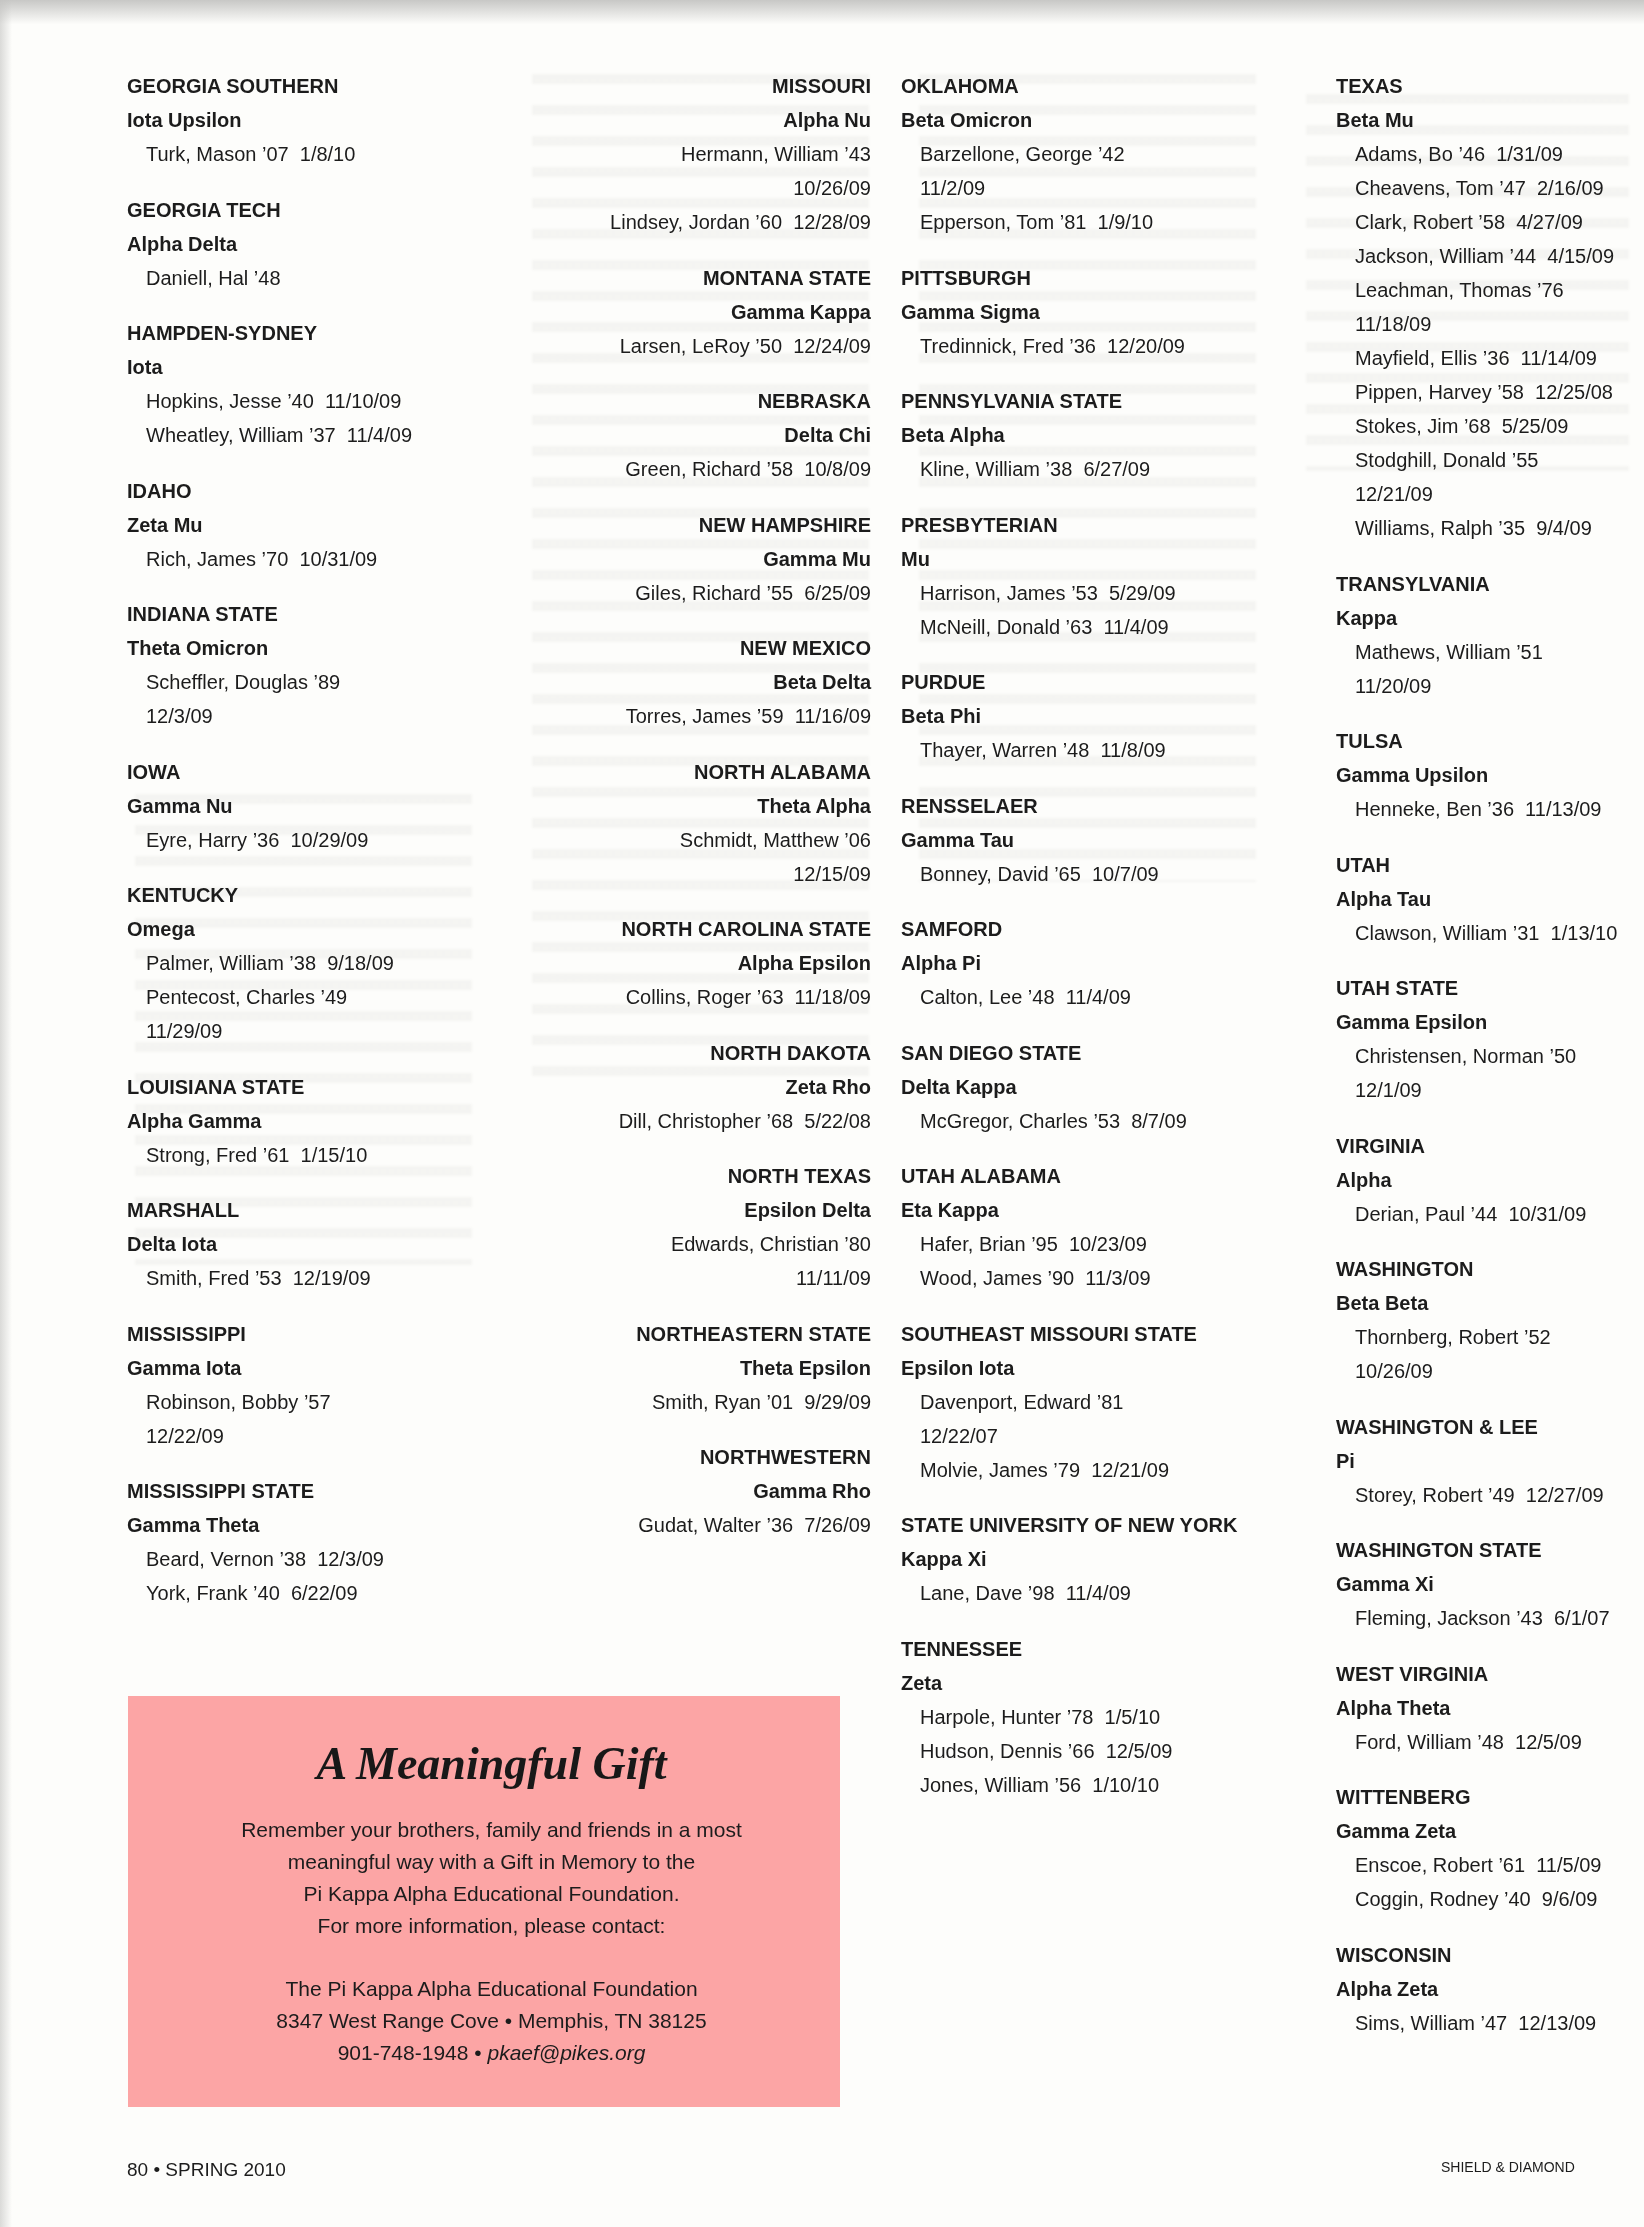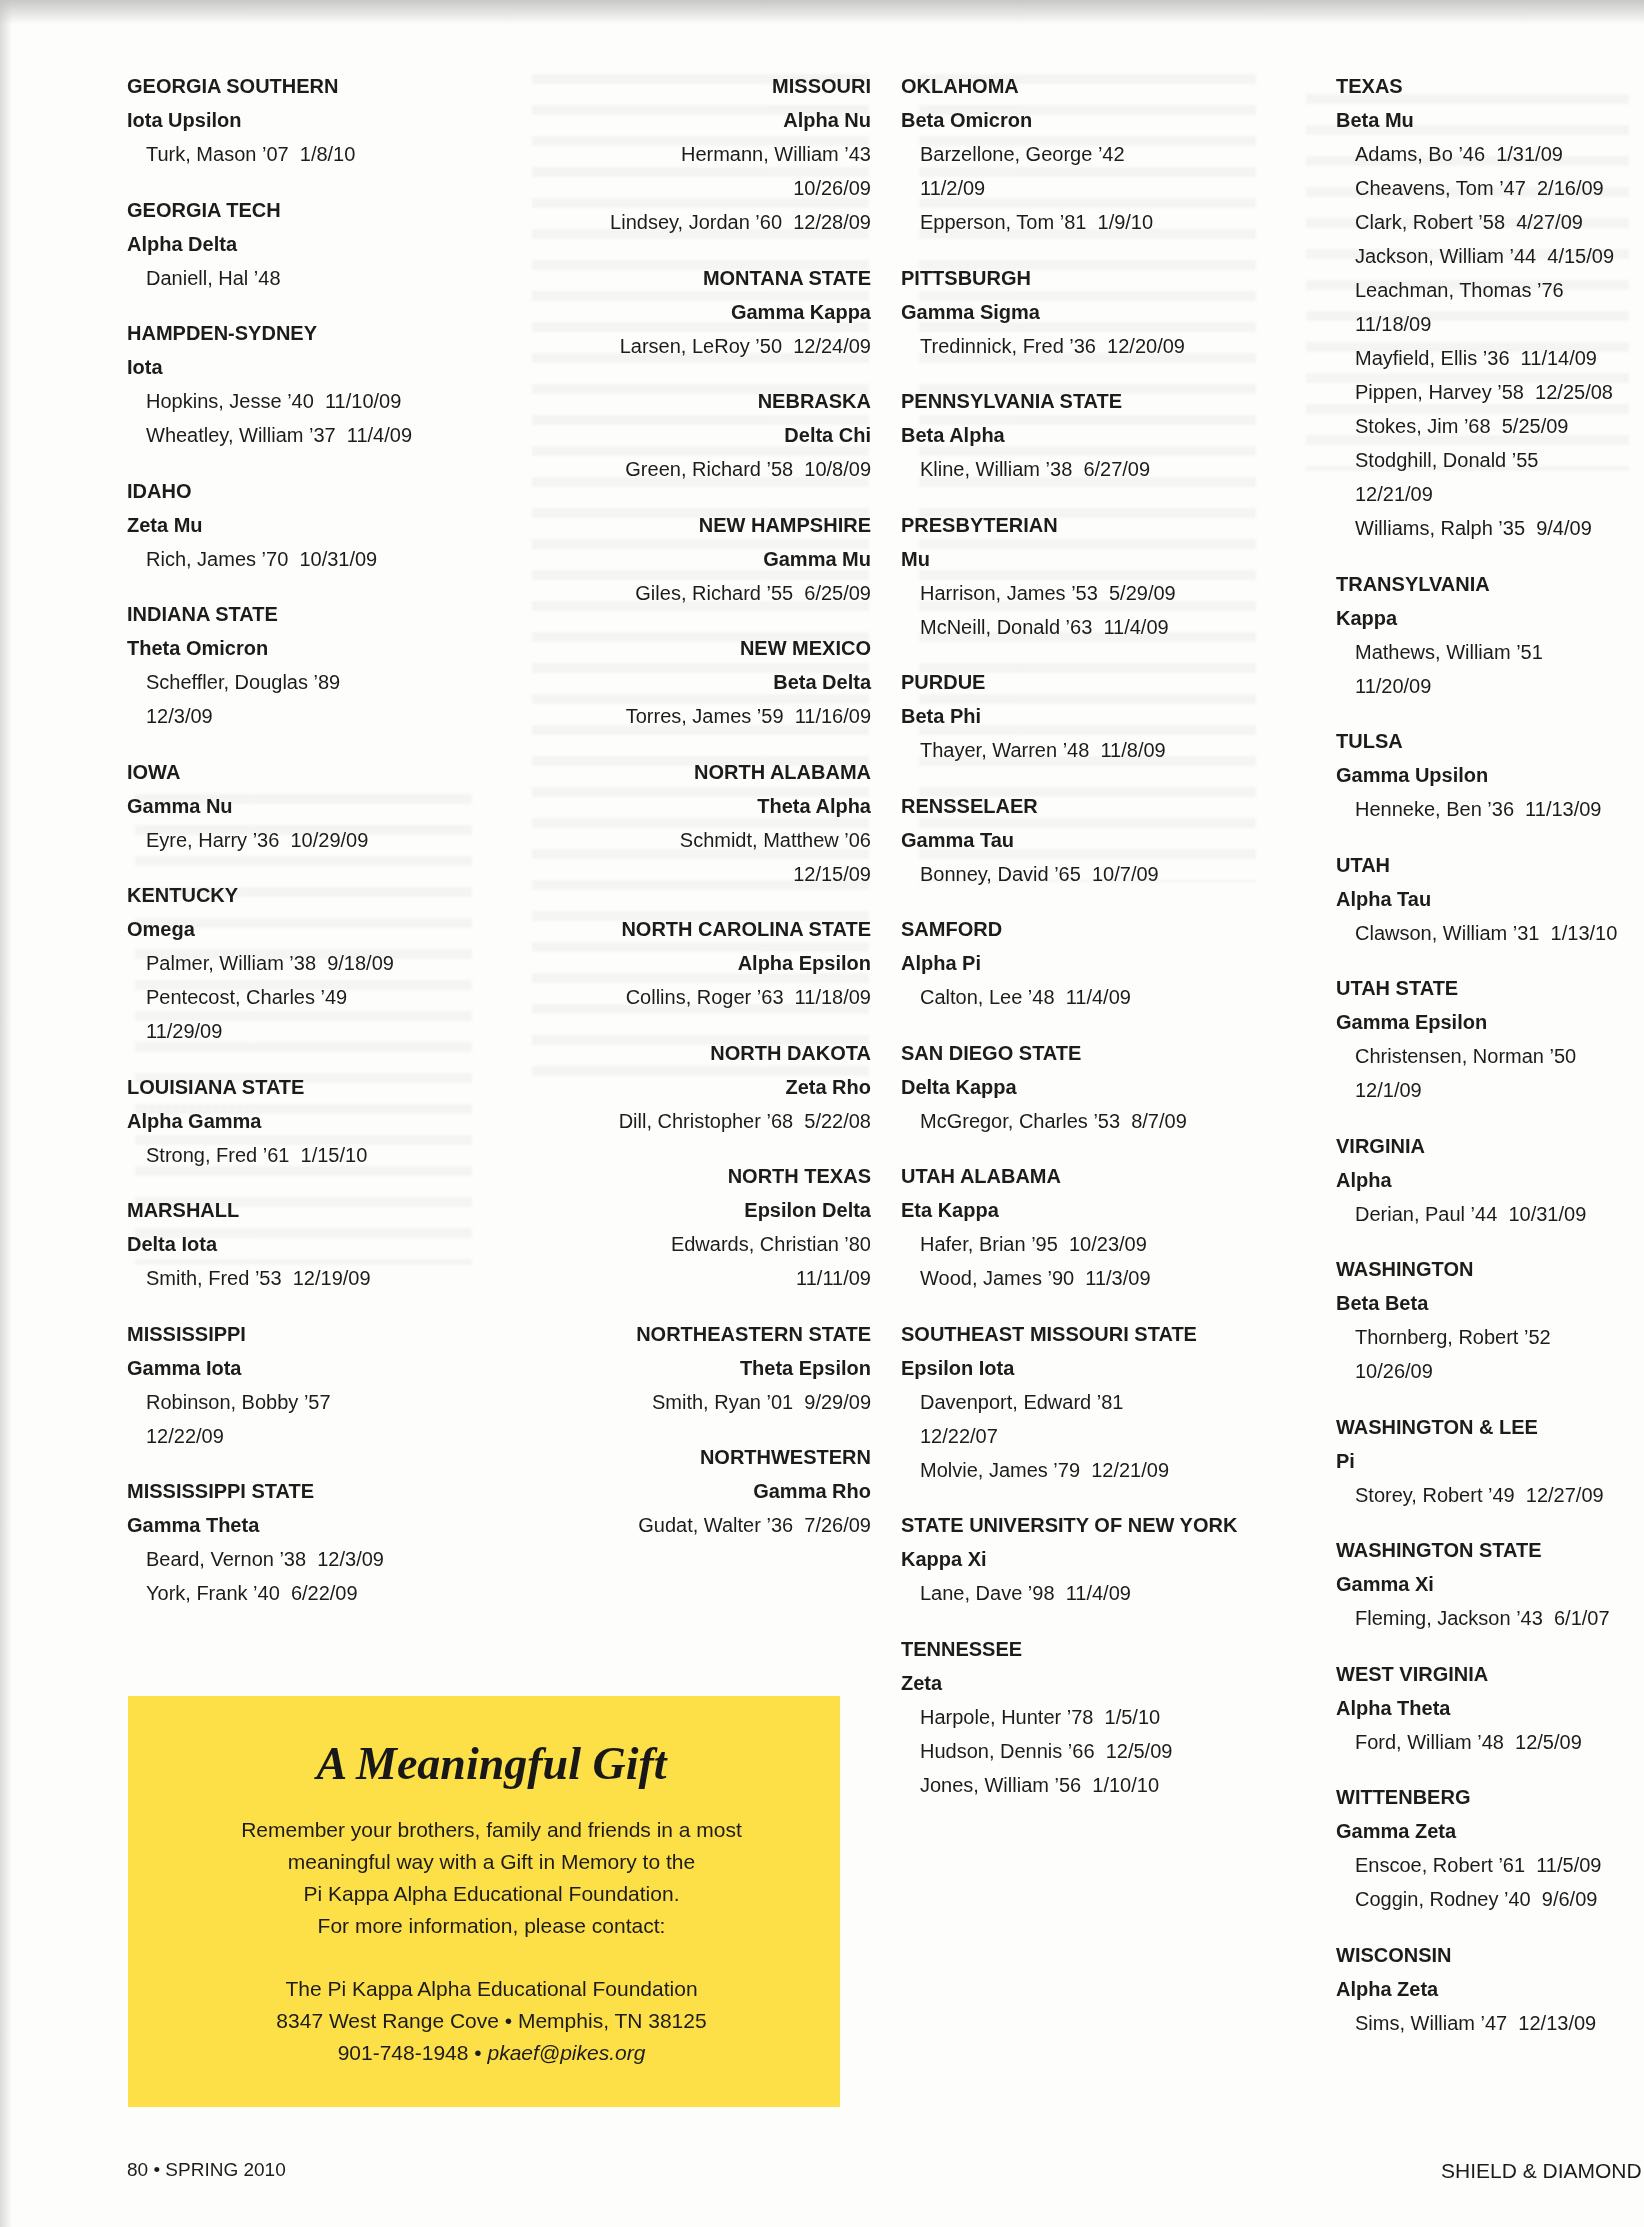--- a/index.html
+++ b/index.html
@@ -50,21 +50,21 @@
   .member{
     padding-left:19px;
     white-space:pre-wrap;
   }
   
   .ad-box{
     position:absolute;
     left:128px;
     top:1696px;
     width:712px;
-    background:#fde047;
+    background:#fca5a5;
     text-align:center;
     padding:32px 12px 38px 27px;
     box-sizing:border-box;
   }
   .ad-title{
     font-family:"Liberation Serif", serif;
     font-style:italic;
     font-weight:700;
     font-size:46px;
     line-height:53px;
@@ -93,21 +93,21 @@
     position:absolute;
     left:127px;
     top:2159px;
     font-size:19px;
     white-space:nowrap;
   }
   .footer-right{
     position:absolute;
     left:1441px;
     top:2159px;
-    font-size:21px;
+    font-size:14px;
     white-space:nowrap;
   }
 </style>
 </head>
 <body>
 
 <div class="page">
 
   <div class="scan-top"></div>
   <div class="scan-left"></div>

